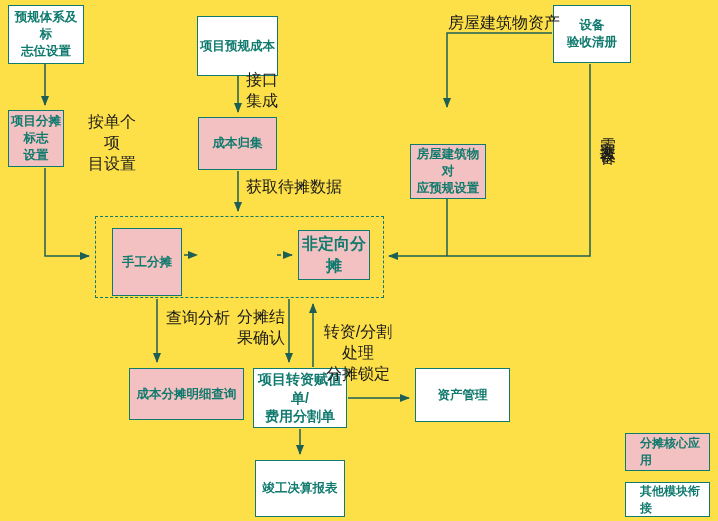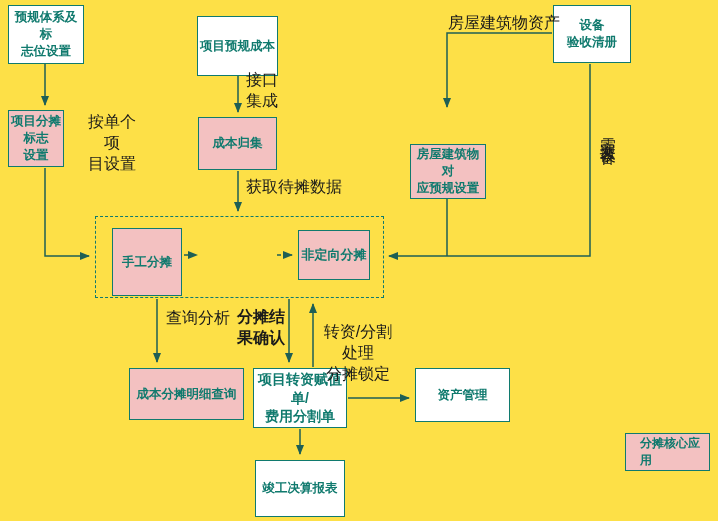--- a/index.html
+++ b/index.html
@@ -82,21 +82,21 @@
 设置</div>
 
   <div class="node pink" style="left:198px;top:117px;width:79px;height:53px;">成本归集</div>
 
   <div class="node pink" style="left:410px;top:112px;width:76px;height:55px;margin-top:32px;">房屋建筑物对
 应预规设置</div>
 
   <div class="node pink" style="left:112px;top:228px;width:70px;height:68px;">手工分摊</div>
 
 
-  <div class="node pink" style="left:298px;top:230px;width:72px;height:50px;font-size:13px;">非定向分摊</div>
+  <div class="node pink" style="left:298px;top:230px;width:72px;height:50px;font-size:16px;">非定向分摊</div>
 
   <div class="node pink" style="left:105px;top:368px;width:115px;height:52px;margin-left:24px;">成本分摊明细查询</div>
 
   <div class="node" style="left:253px;top:368px;width:94px;height:60px;font-size:14px;">项目转资赋值单/
 费用分割单</div>
 
   <div class="node" style="left:415px;top:368px;width:95px;height:54px;">资产管理</div>
 
   <div class="node" style="left:255px;top:460px;width:90px;height:57px;">竣工决算报表</div>
 
@@ -107,22 +107,23 @@
 集成</div>
 
   <div class="flow-label" style="left:448px;top:13px;">房屋建筑物资产</div>
 
   <div class="flow-label" style="left:246px;top:177px;">获取待摊数据</div>
 
   <div class="flow-label vertical" style="left:597px;top:125px;">需安装设备</div>
 
   <div class="flow-label" style="left:166px;top:308px;">查询分析</div>
 
-  <div class="flow-label" style="left:237px;top:307px;font-weight:bold;">分摊结
+  <div class="flow-label" style="left:237px;top:307px;">分摊结
 果确认</div>
 
   <div class="flow-label center" style="left:316px;top:322px;width:84px;">转资/分割处理
 分摊锁定</div>
 
   <div class="legend-box pink" style="left:625px;top:433px;width:85px;height:38px;">分摊核心应用</div>
 
+  <div class="legend-box" style="left:625px;top:482px;width:85px;height:35px;">其他模块衔接</div>
 
 </div>
 
 </body></html>

